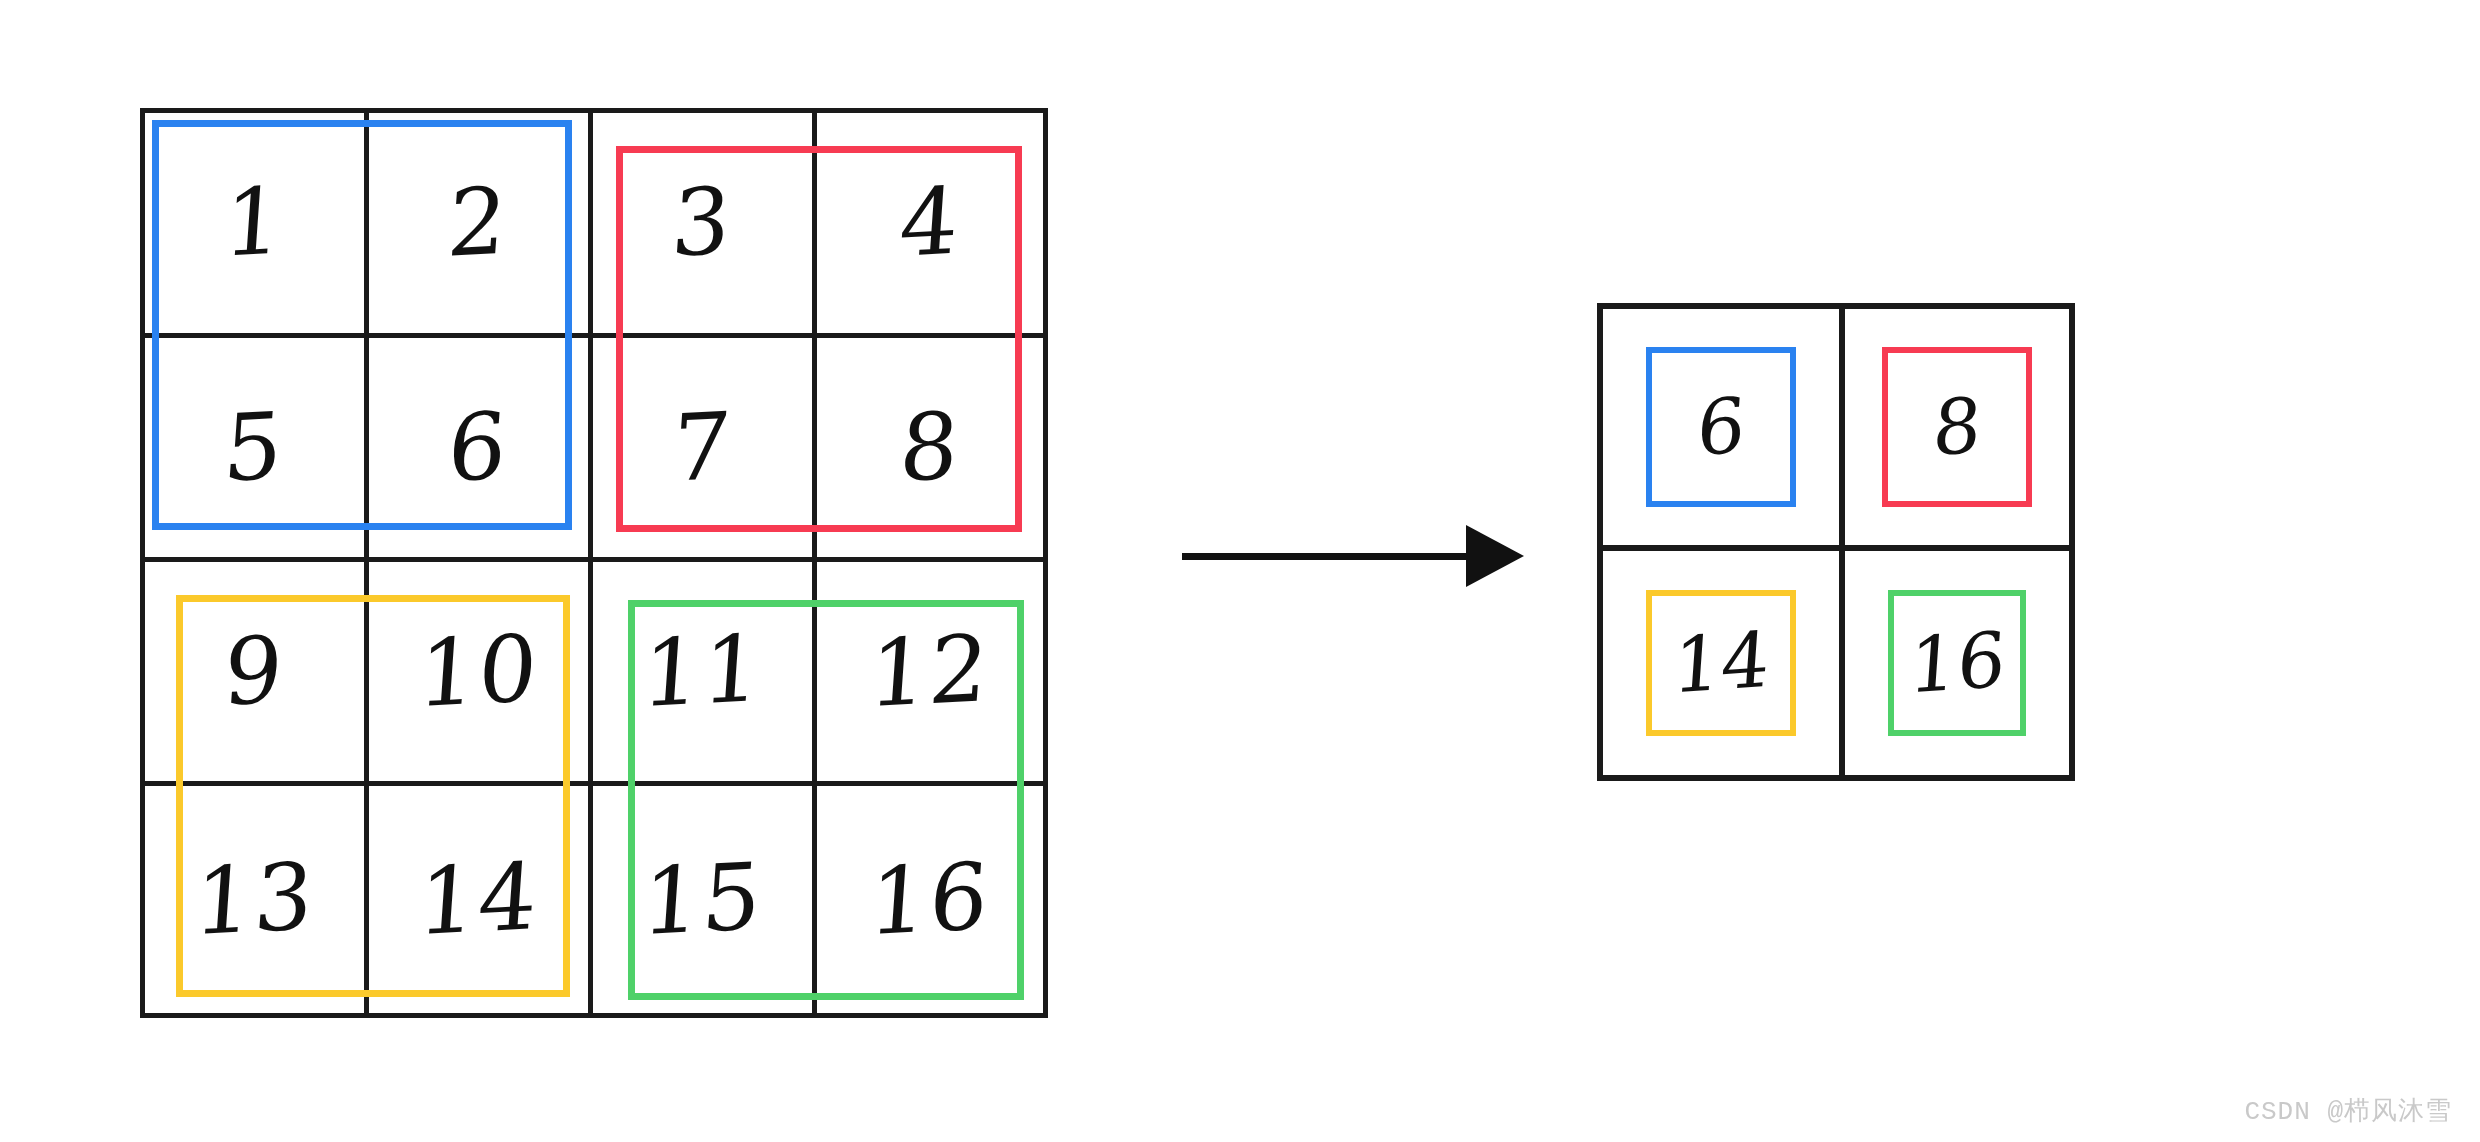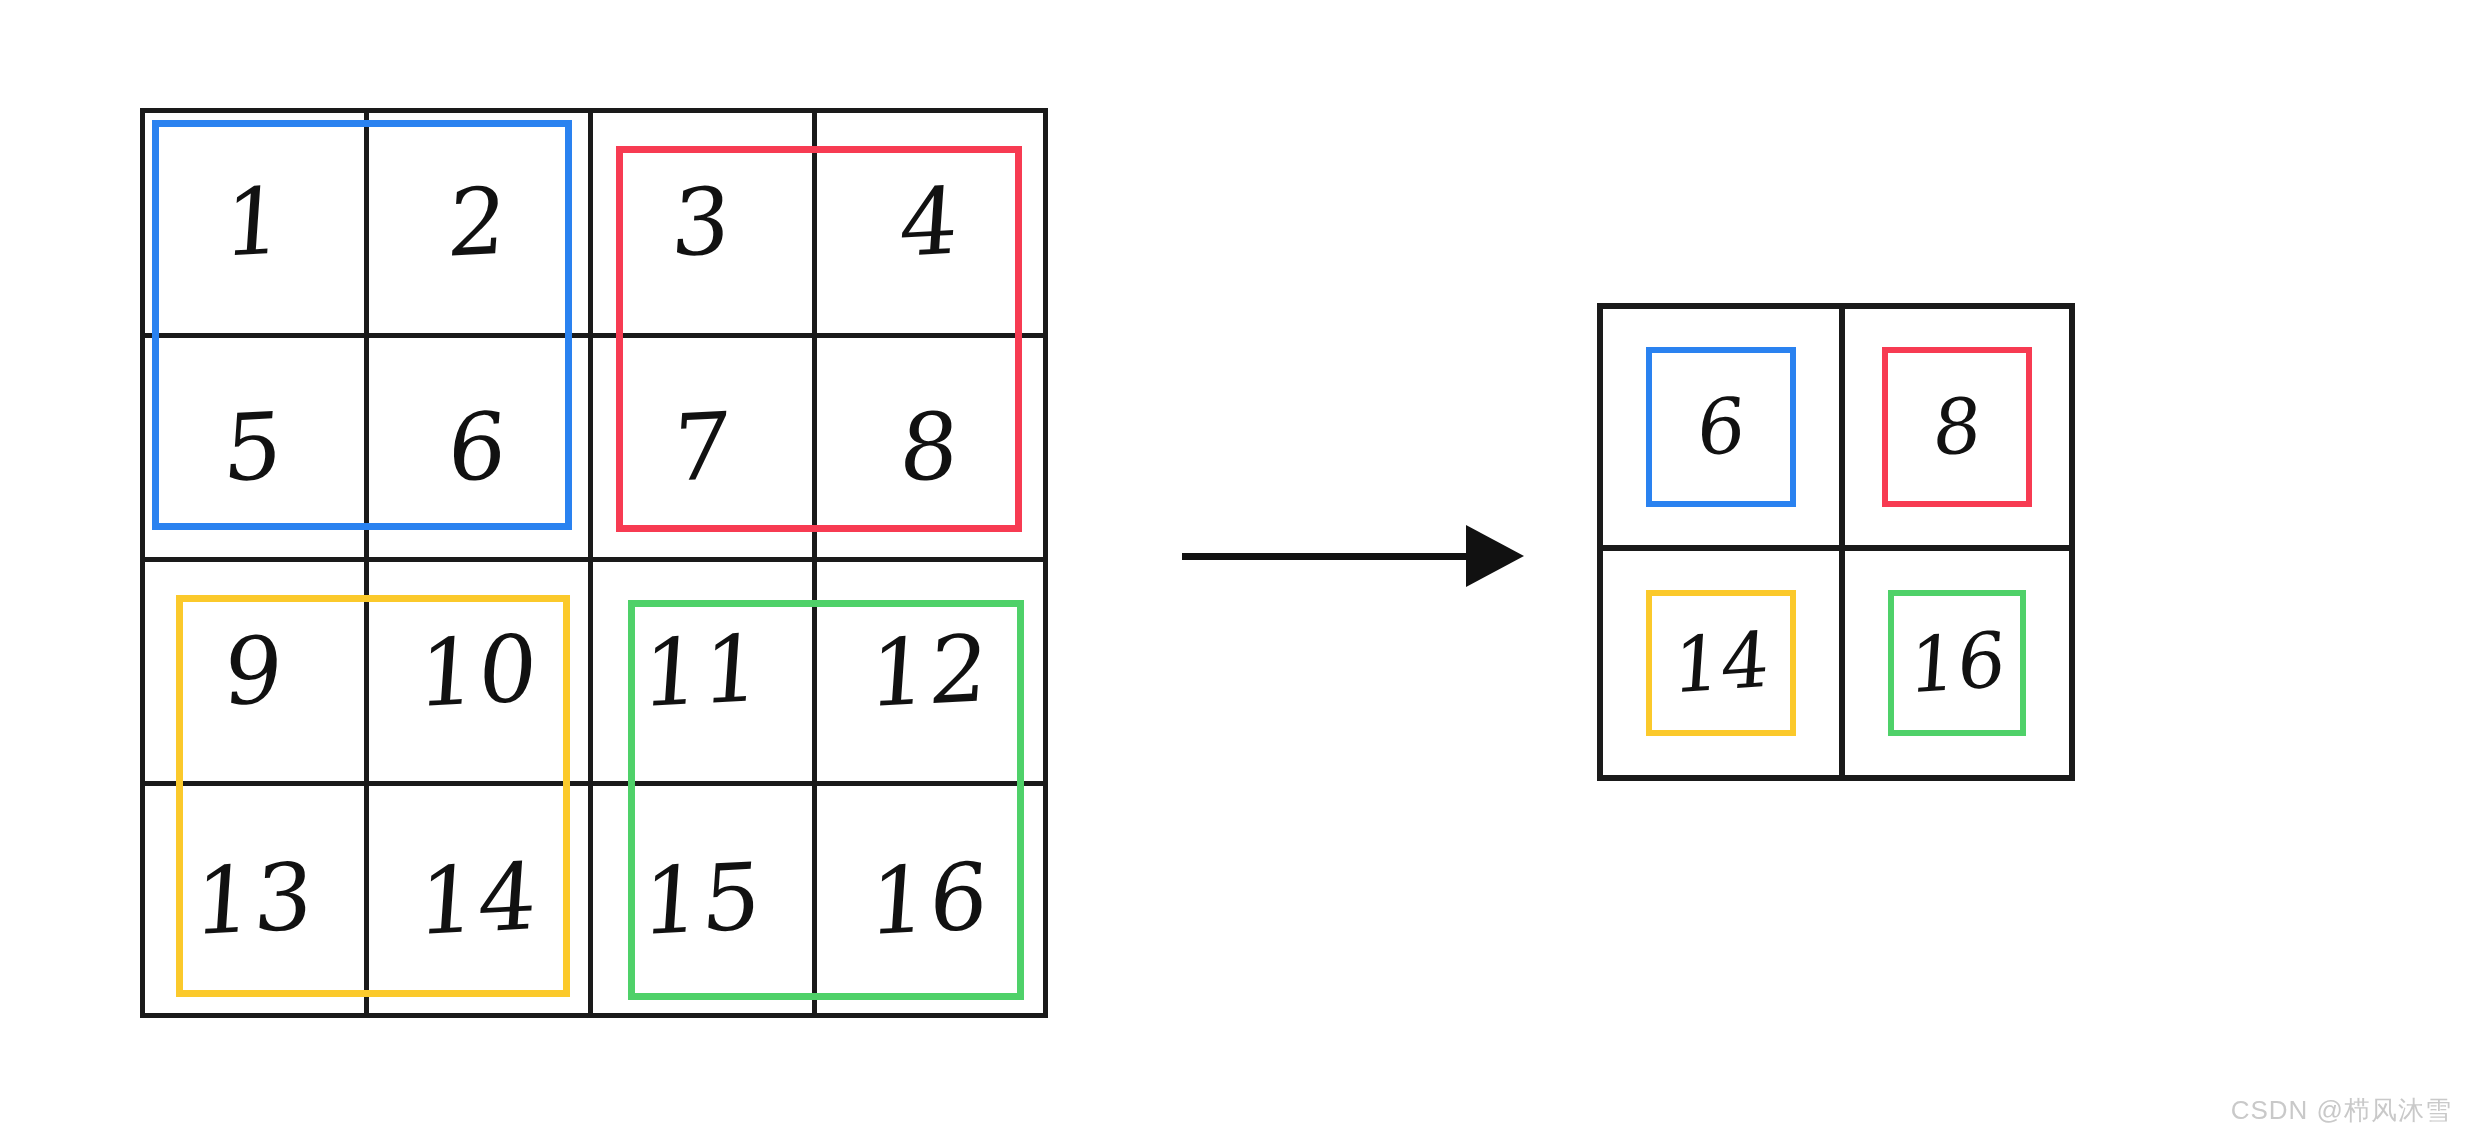--- a/index.html
+++ b/index.html
@@ -113,21 +113,21 @@
     transform: rotate(-4deg) skewX(-8deg);
   }
 
   
   .watermark {
     position: absolute;
     right: 28px;
     bottom: 14px;
     color: #c9c9c9;
     font-size: 26px;
-    font-family: Liberation Sans, sans-serif;
+    font-family: Liberation Mono, monospace;
     white-space: nowrap;
     letter-spacing: 1px;
     margin-top: 44px;
   }
 </style>
 </head>
 <body>
 
 <div id="stage">
 

